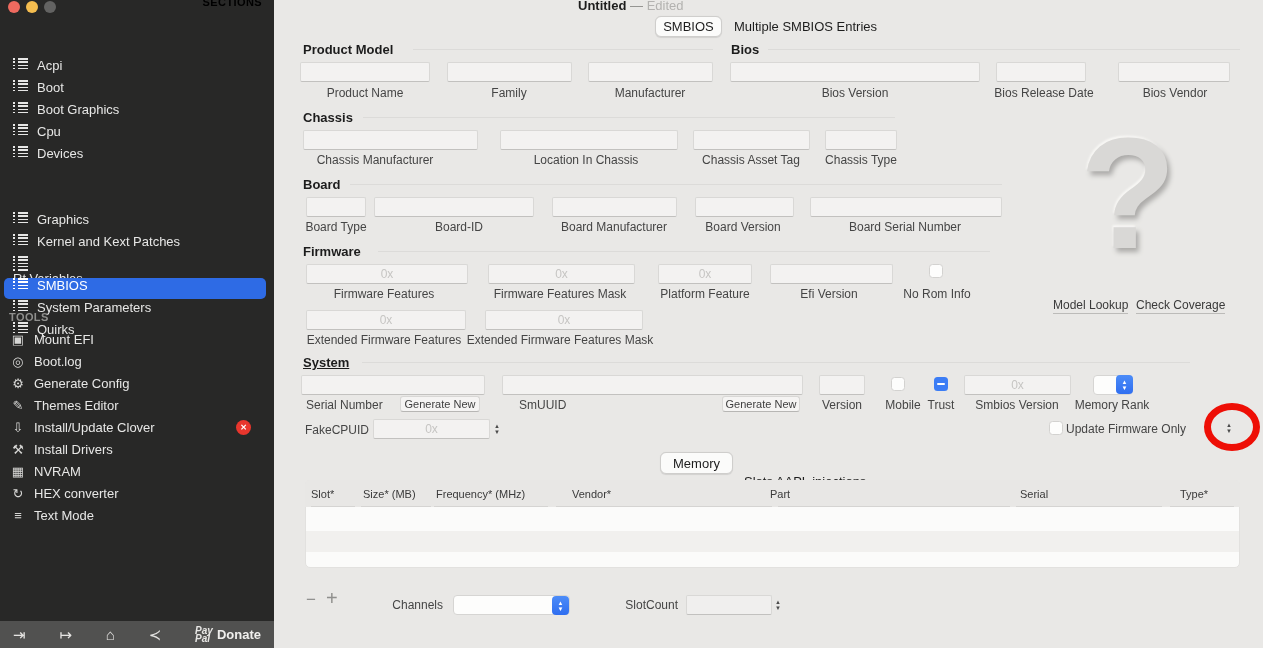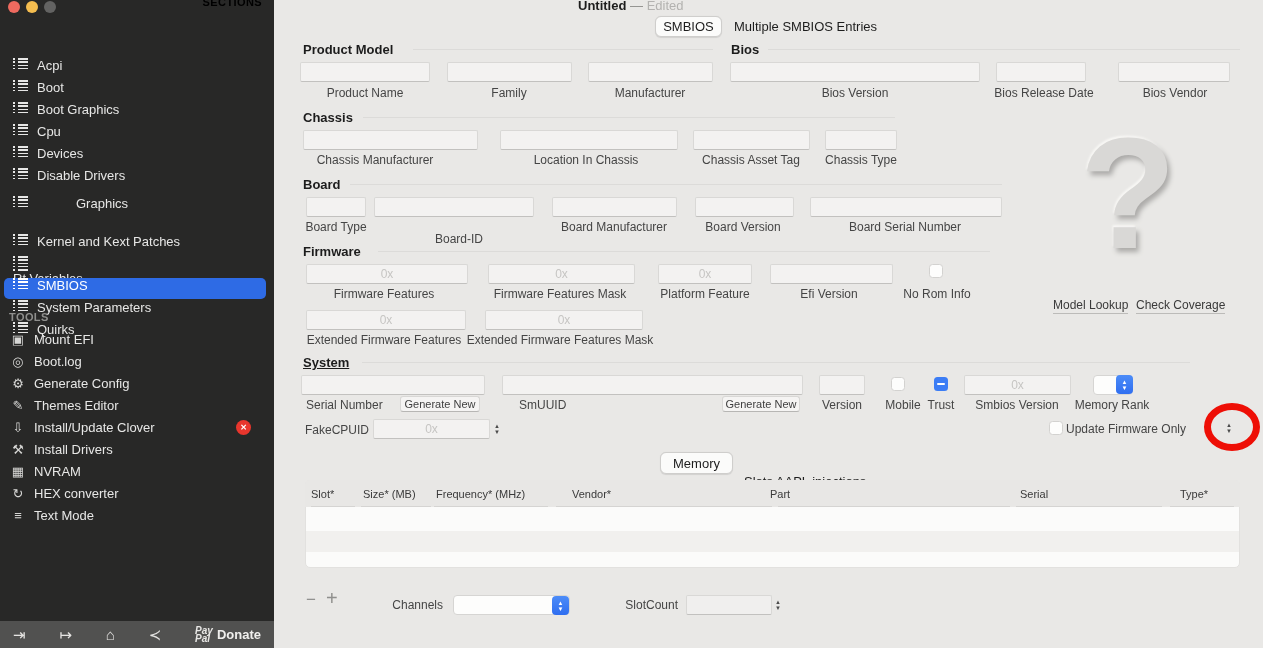--- a/index.html
+++ b/index.html
@@ -95,25 +95,21 @@
         <span>Boot</span>
       </div>
     <div class="sitem" style="top:77px;">
         <span class="licon"></span>
         <span>Cpu</span>
       </div>
     <div class="sitem" style="top:99px;">
         <span class="licon"></span>
         <span>Devices</span>
       </div>
-    <div class="sitem" style="top:121px;">
-        <span class="licon"></span>
-        <span>Disable Drivers</span>
-      </div>
-    <div class="sitem" style="top:149px;gap:39px;">
+    <div class="sitem" style="top:165px;">
         <span class="licon"></span>
         <span>Graphics</span>
       </div>
     <div class="sitem" style="top:187px;">
         <span class="licon"></span>
         <span>Kernel and Kext Patches</span>
       </div>
     <div class="sitem" style="top:209px;flex-direction:column;">
         <span class="licon"></span>
         <span>Rt Variables</span>
@@ -222,21 +218,21 @@
   <div class="lbl c" style="left:861px;top:153px;">Chassis Type</div>
 
   <div class="hdr" style="left:303px;top:177px;">Board</div>
   <div class="rule" style="left:350px;top:184px;width:652px;"></div>
   <input class="fld" style="left: 306px; top: 197px; width: 60px;">
   <input class="fld" style="left: 374px; top: 197px; width: 160px;">
   <input class="fld" style="left: 552px; top: 197px; width: 125px;">
   <input class="fld" style="left: 695px; top: 197px; width: 99px;">
   <input class="fld" style="left: 810px; top: 197px; width: 192px;">
   <div class="lbl c" style="left:336px;top:220px;">Board Type</div>
-  <div class="lbl c" style="left:459px;top:232px;">Board-ID</div>
+  <div class="lbl c" style="left:459px;top:220px;">Board-ID</div>
   <div class="lbl c" style="left:614px;top:220px;">Board Manufacturer</div>
   <div class="lbl c" style="left:743px;top:220px;">Board Version</div>
   <div class="lbl c" style="left:905px;top:220px;">Board Serial Number</div>
 
   <div class="hdr" style="left:303px;top:244px;">Firmware</div>
   <div class="rule" style="left:378px;top:251px;width:612px;"></div>
   <input class="fld ctr" style="left: 306px; top: 264px; width: 162px;" placeholder="0x">
   <input class="fld ctr" style="left: 488px; top: 264px; width: 147px;" placeholder="0x">
   <input class="fld ctr" style="left: 658px; top: 264px; width: 94px;" placeholder="0x">
   <input class="fld" style="left: 770px; top: 264px; width: 123px;">

